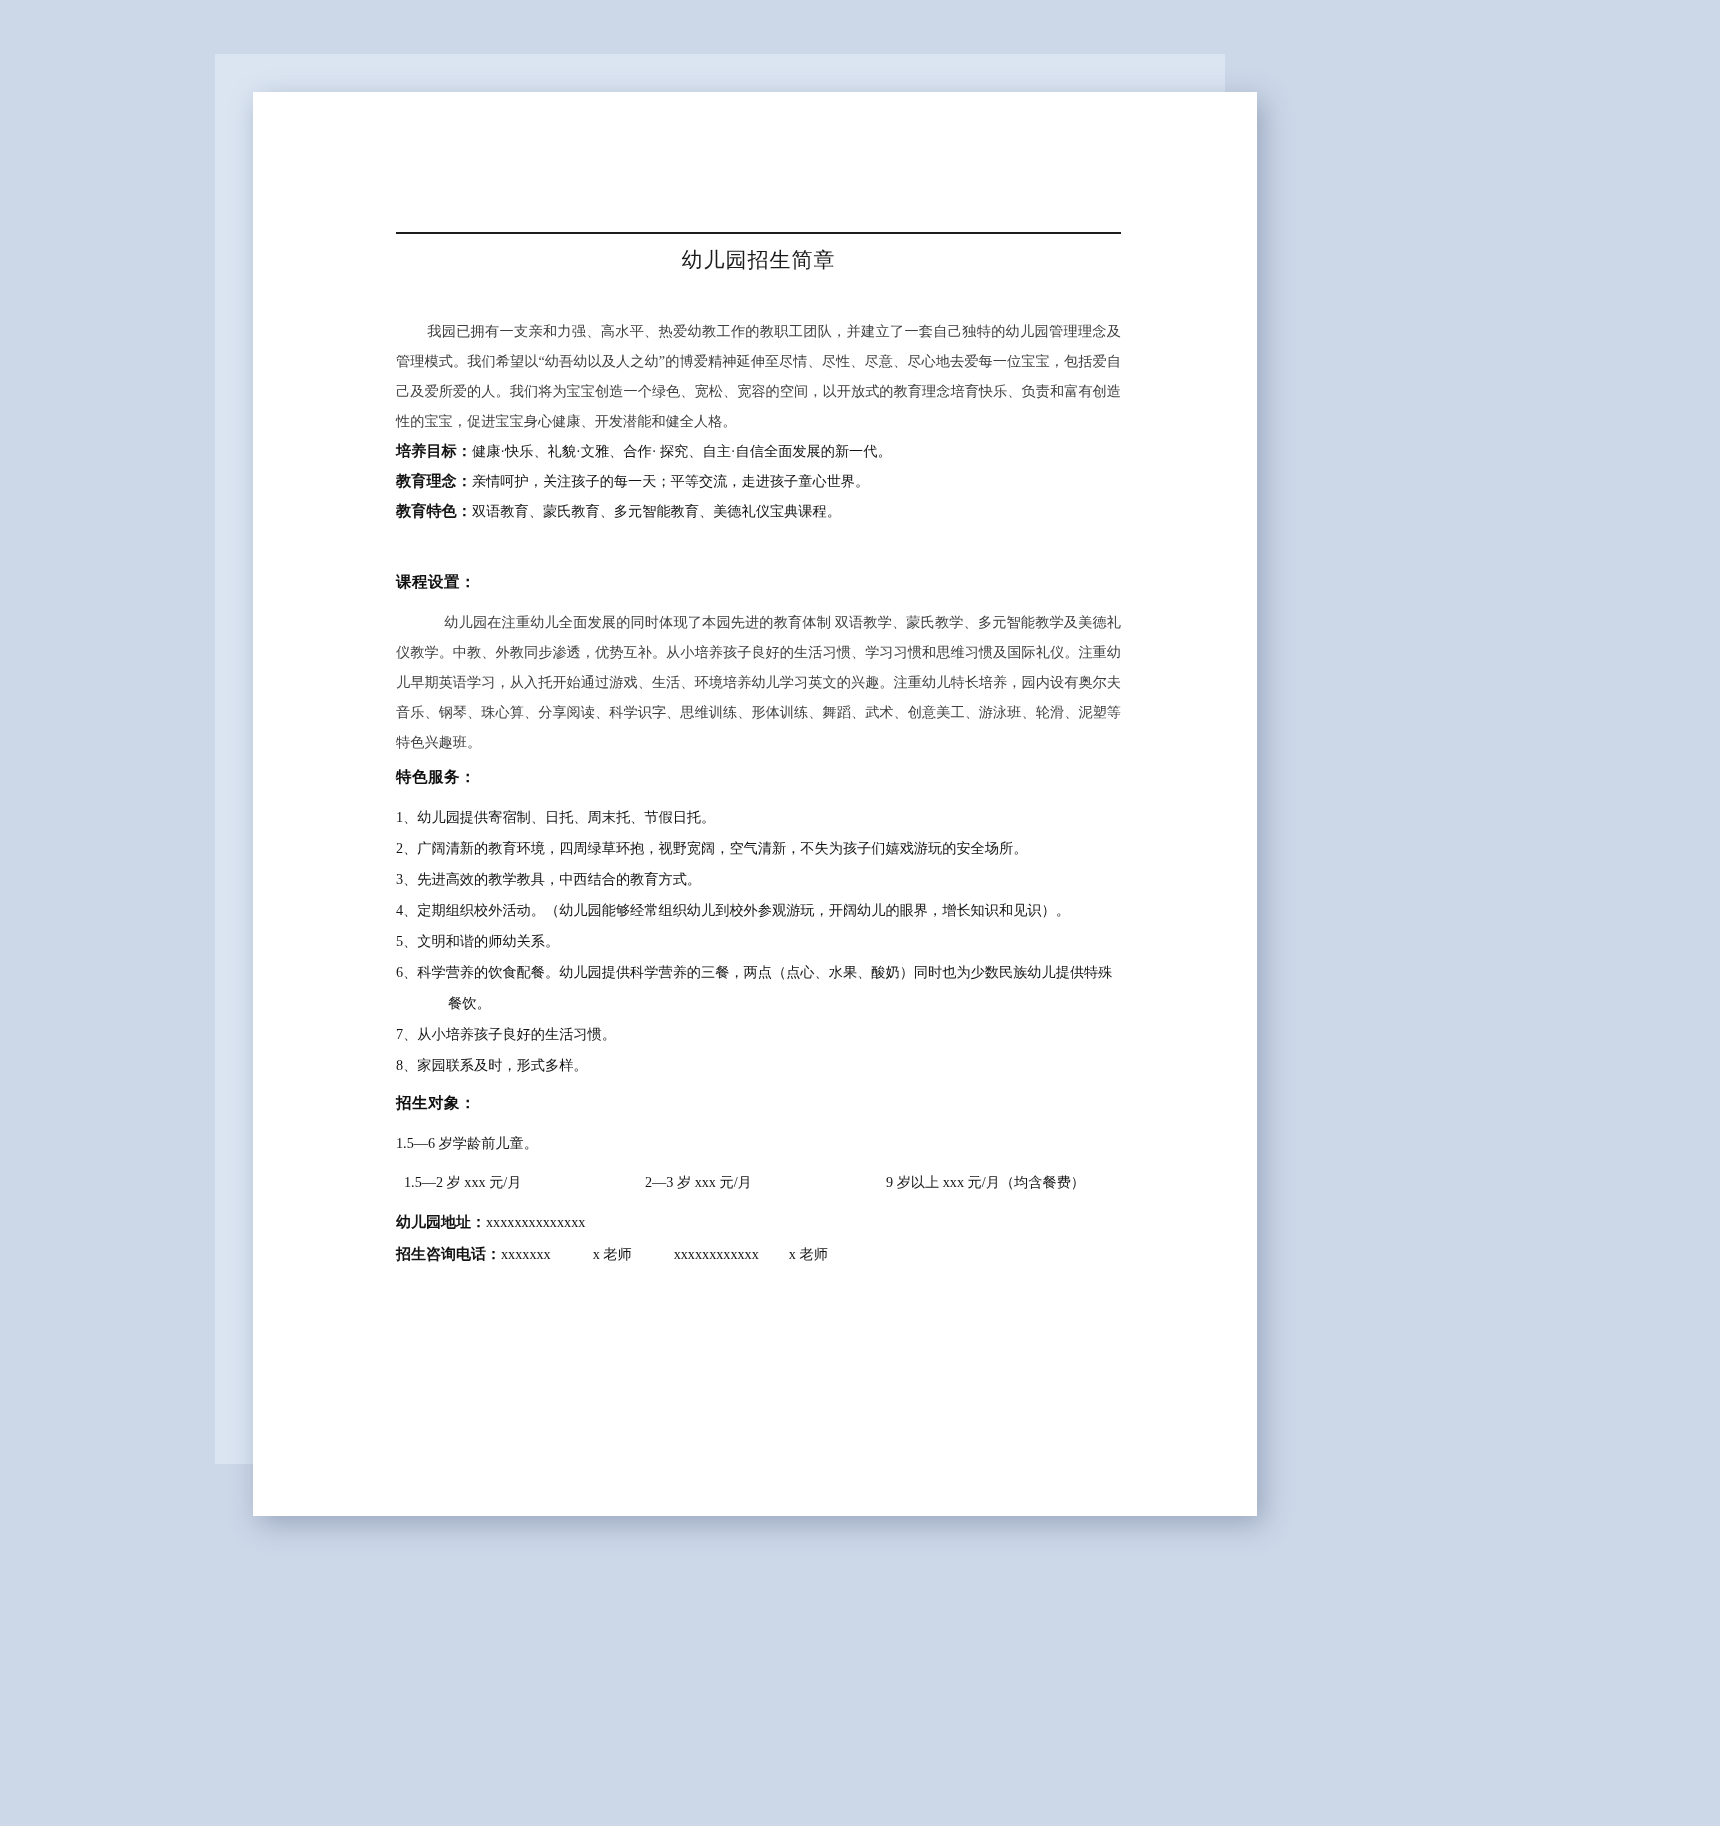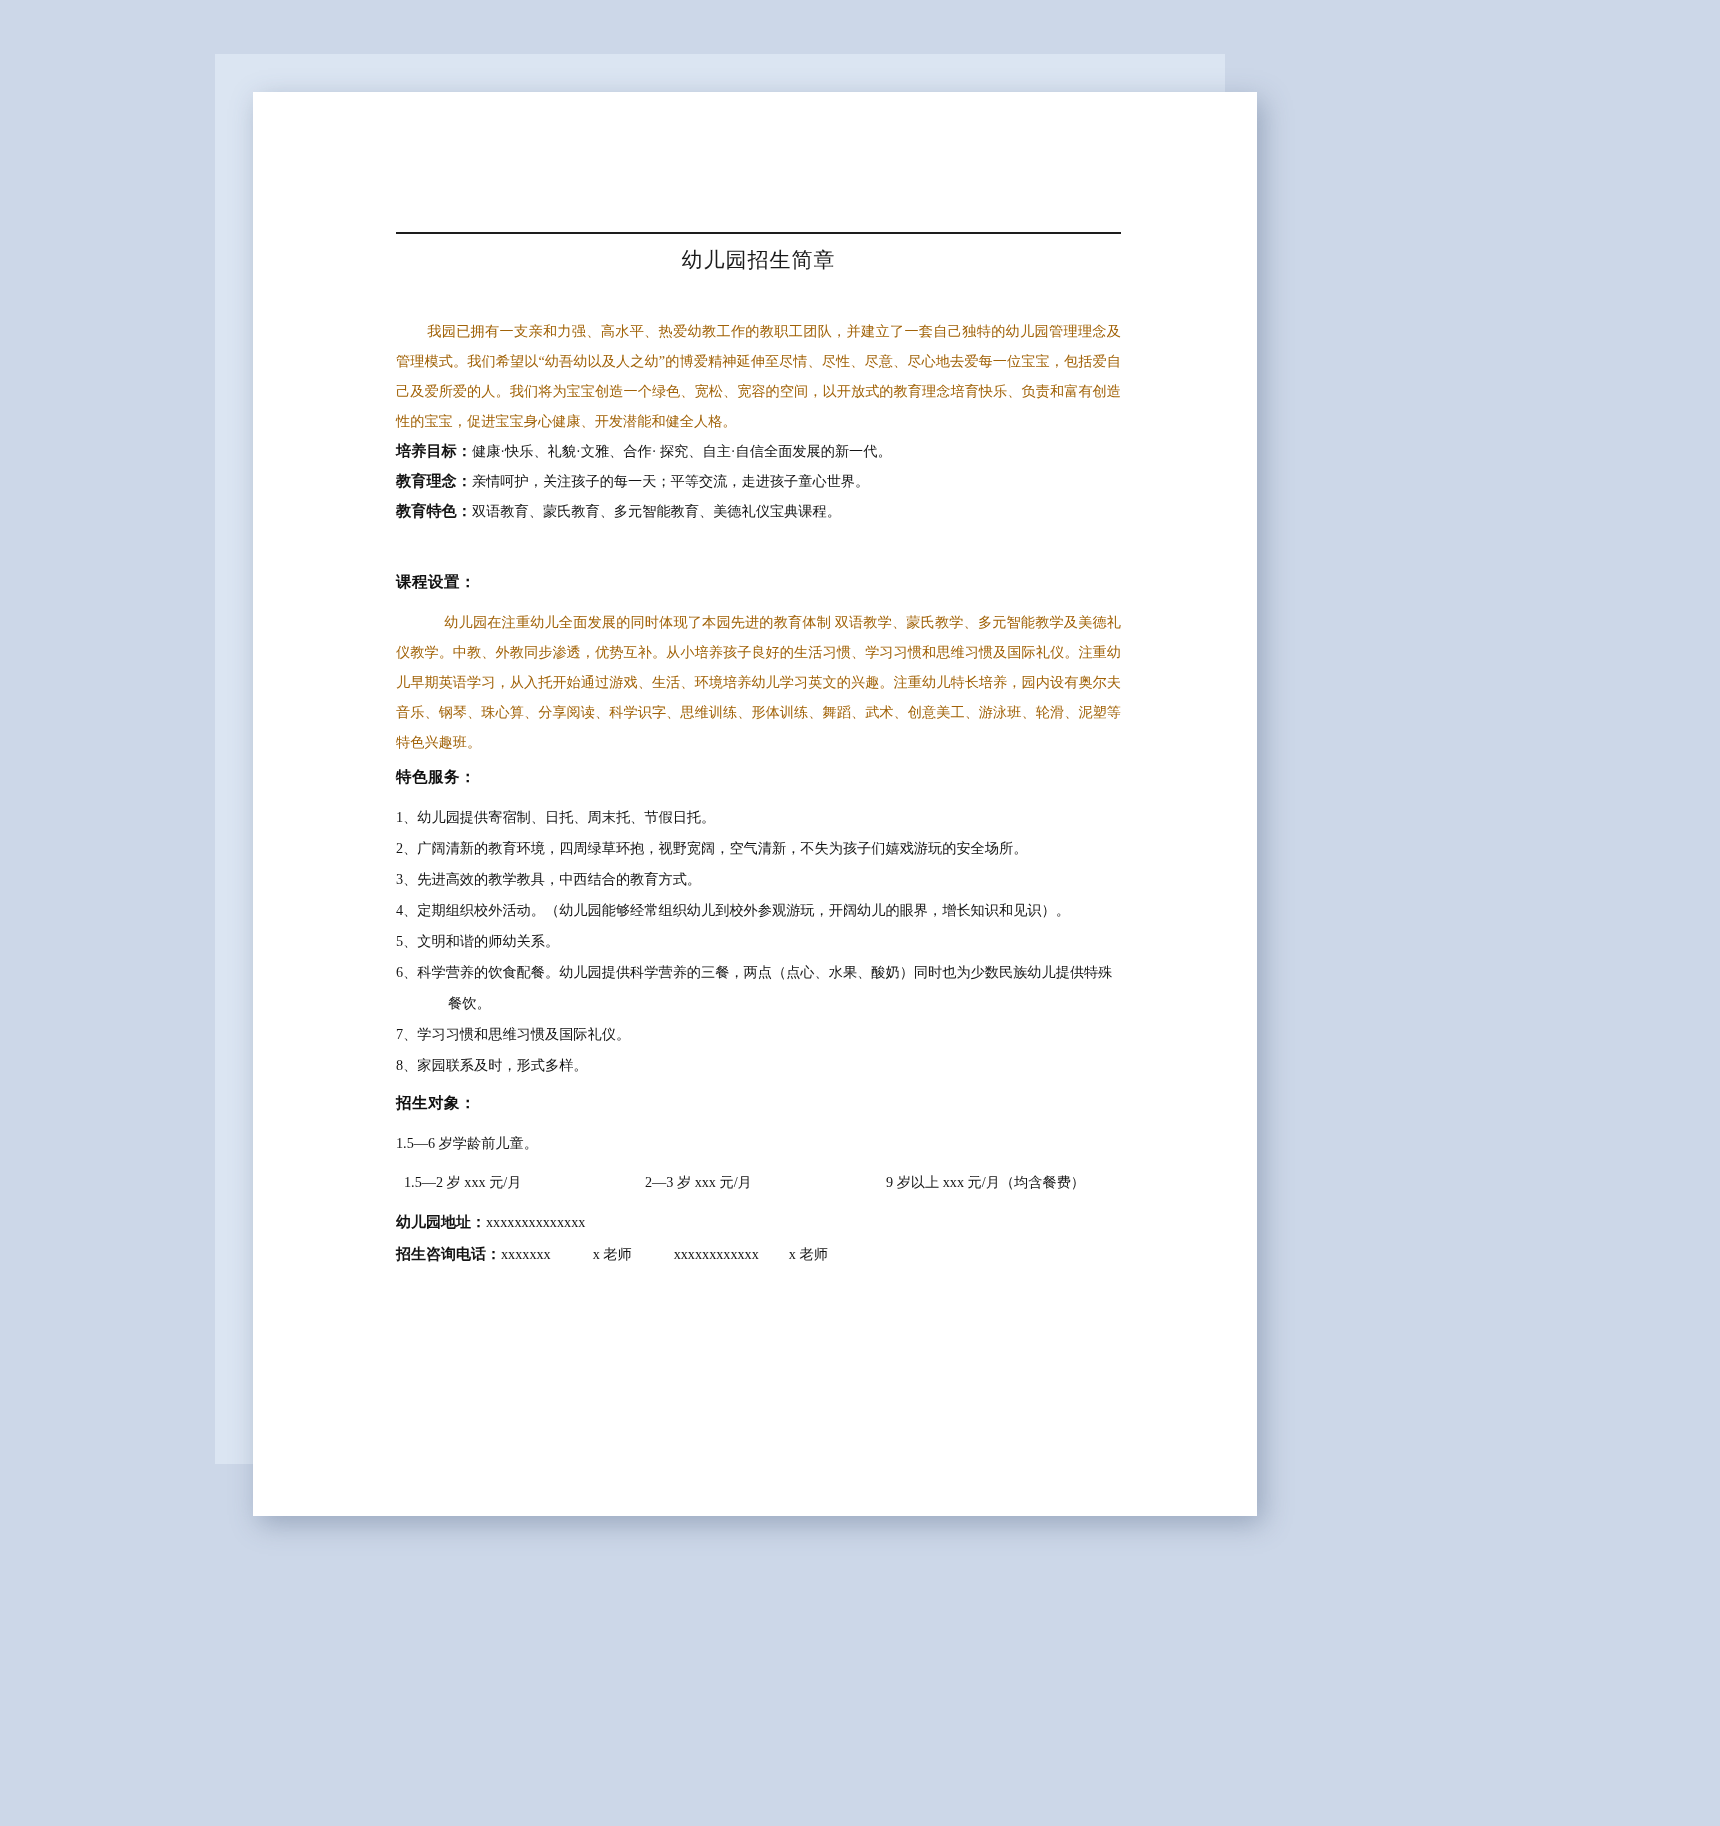--- a/index.html
+++ b/index.html
@@ -68,21 +68,21 @@
     font-weight: bold;
     color: #101010;
     margin: 0 0 14px 0;
     letter-spacing: 0.5px;
     font-family: "DejaVu Sans", "Liberation Sans", sans-serif;
   }
 
   .para {
     font-size: 14.2px;
     line-height: 30px;
-    color: #a16207;
+    color: #404040;
     margin: 0;
     text-align: justify;
     text-justify: inter-ideograph;
   }
   .para.indent { text-indent: 2.2em; }
   .para.indent-wide { text-indent: 3.4em; }
 
   
   .label-row {
     font-size: 14.2px;
@@ -183,21 +183,21 @@
     <p class="para indent-wide">幼儿园在注重幼儿全面发展的同时体现了本园先进的教育体制 双语教学、蒙氏教学、多元智能教学及美德礼仪教学。中教、外教同步渗透，优势互补。从小培养孩子良好的生活习惯、学习习惯和思维习惯及国际礼仪。注重幼儿早期英语学习，从入托开始通过游戏、生活、环境培养幼儿学习英文的兴趣。注重幼儿特长培养，园内设有奥尔夫音乐、钢琴、珠心算、分享阅读、科学识字、思维训练、形体训练、舞蹈、武术、创意美工、游泳班、轮滑、泥塑等特色兴趣班。</p>
 
     <div class="section-heading" style="margin-top:10px;">特色服务：</div>
 
     <p class="num-item"><span>1、</span><span>幼儿园提供寄宿制、日托、周末托、节假日托。</span></p>
     <p class="num-item"><span>2、</span><span>广阔清新的教育环境，四周绿草环抱，视野宽阔，空气清新，不失为孩子们嬉戏游玩的安全场所。</span></p>
     <p class="num-item"><span>3、</span><span>先进高效的教学教具，中西结合的教育方式。</span></p>
     <p class="num-item"><span>4、</span><span>定期组织校外活动。（幼儿园能够经常组织幼儿到校外参观游玩，开阔幼儿的眼界，增长知识和见识）。</span></p>
     <p class="num-item"><span>5、</span><span>文明和谐的师幼关系。</span></p>
     <p class="num-item"><span>6、</span><span>科学营养的饮食配餐。幼儿园提供科学营养的三餐，两点（点心、水果、酸奶）同时也为少数民族幼儿提供特殊</span><span class="cont">餐饮。</span></p>
-    <p class="num-item"><span>7、</span><span>学习习惯和思维习惯及国际礼仪。</span></p>
+    <p class="num-item"><span>7、</span><span>从小培养孩子良好的生活习惯。</span></p>
     <p class="num-item"><span>8、</span><span>家园联系及时，形式多样。</span></p>
 
     <div class="section-heading" style="margin-top:12px;">招生对象：</div>
 
     <p class="plain-line">1.5—6 岁学龄前儿童。</p>
 
     <div class="fee-row">
       <span class="fee-cell c1">1.5—2 岁 xxx 元/月</span>
       <span class="fee-cell c2">2—3 岁 xxx 元/月</span>
       <span class="fee-cell c3">9 岁以上 xxx 元/月（均含餐费）</span>

